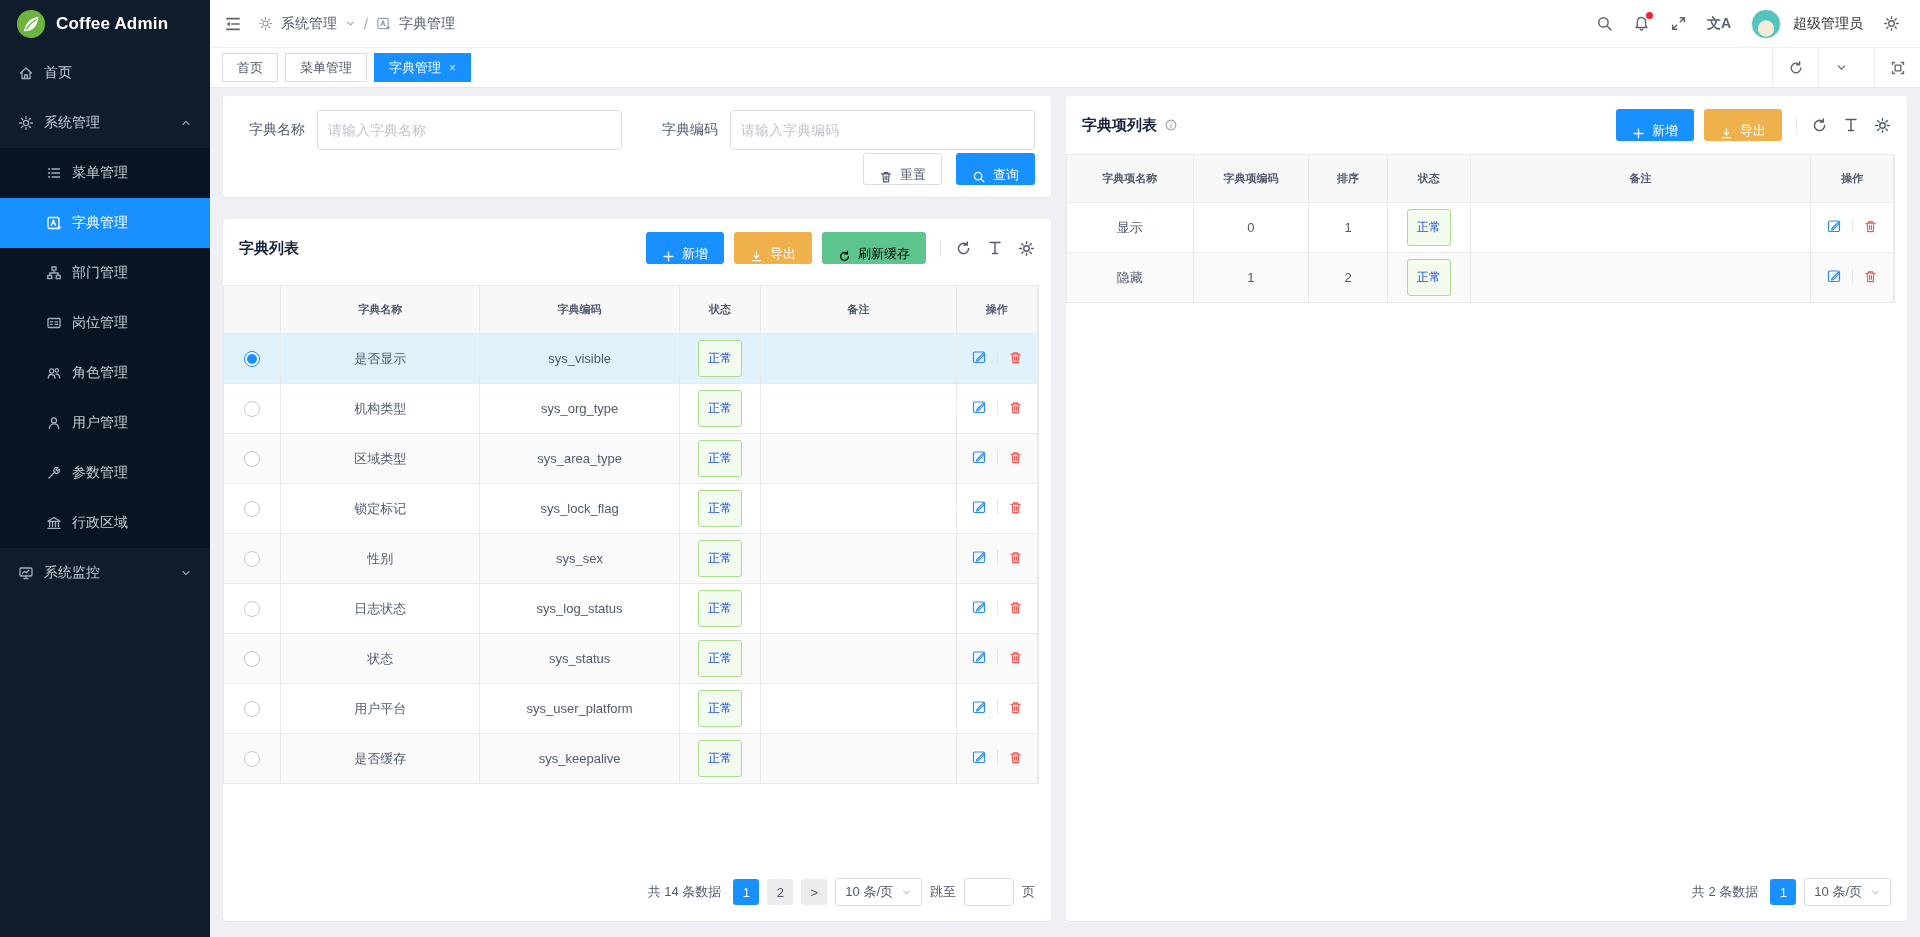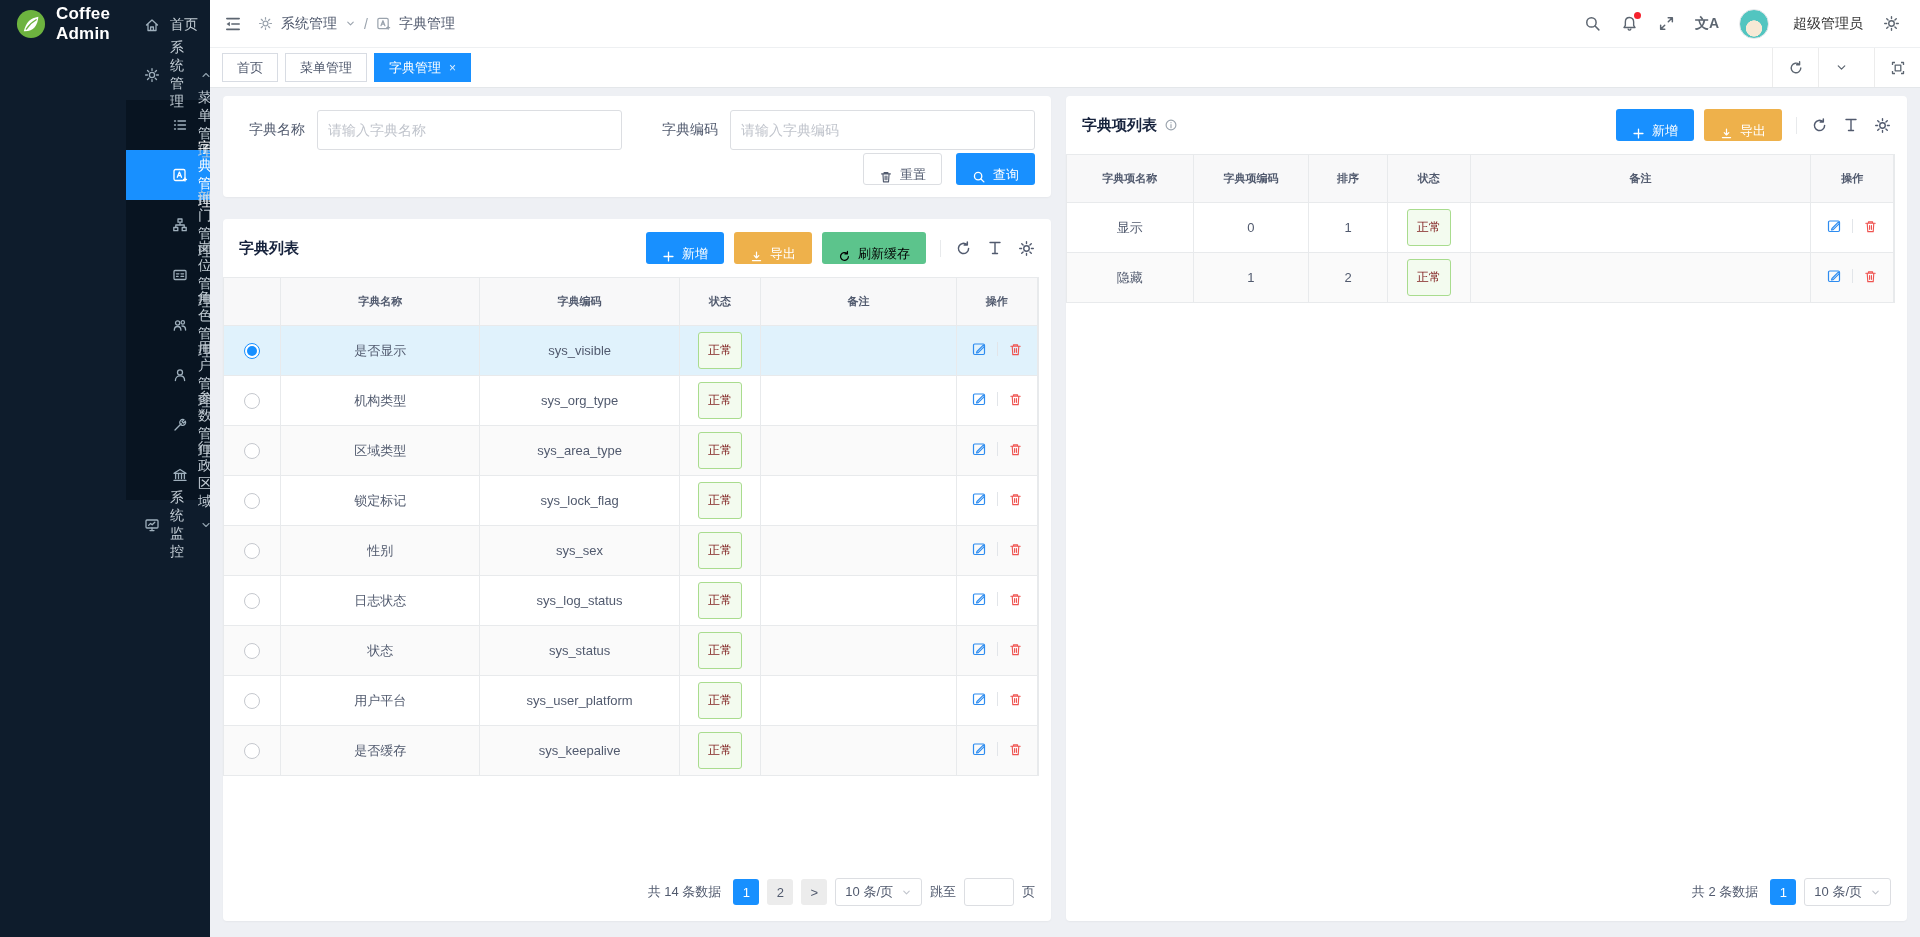--- a/index.html
+++ b/index.html
@@ -1,20 +1,20 @@
 <!DOCTYPE html>
 <html><head>
 <meta charset="utf-8">
 <style>
   * { margin:0; padding:0; box-sizing:border-box; }
   html,body { width:1920px; height:937px; font-family:"Liberation Sans","DejaVu Sans",sans-serif; overflow:hidden; background:#eef0f4; }
   .app { display:flex; width:1920px; height:937px; }
 
   
-  .sidebar { width:210px; flex-shrink:0; background:#0e1c2c; color:#c3cdd5; display:flex; flex-direction:row; }
+  .sidebar { width:210px; flex-shrink:0; background:#0e1c2c; color:#c3cdd5; display:flex; flex-direction:column; }
   .logo { height:48px; display:flex; align-items:center; gap:10px; padding:0 16px; }
   .logo-text { color:#fff; font-weight:bold; font-size:17px; letter-spacing:.2px; }
   .menu { font-size:14px; }
   .menu-item { height:50px; display:flex; align-items:center; gap:10px; padding:0 18px; cursor:pointer; color:#c3cdd5; }
   .menu-item .icon { color:#9fb0bd; }
   .menu-item .chev { margin-left:auto; color:#8fa0ad; }
   .submenu { background:#081421; }
   .submenu .menu-item { padding-left:46px; }
   .menu-item.active { background:#1890ff; color:#fff; }
   .menu-item.active .icon { color:#fff; }
@@ -24,21 +24,21 @@
 
   .topbar { height:48px; background:#fff; display:flex; align-items:center; padding:0 20px 0 14px; gap:16px; border-bottom:1px solid #eef0f2; }
   .topbar .icon, .tabbar .icon { color:#5c6570; }
   .breadcrumb { display:flex; align-items:center; gap:8px; color:#515a6e; font-size:14px; }
   .breadcrumb .crumb-icon { color:#9aa3ad; }
   .crumb-sep { color:#9aa3ad; }
   .topbar-right { margin-left:auto; display:flex; align-items:center; gap:20px; }
   .bell-wrap { position:relative; display:inline-flex; }
   .bell-dot { position:absolute; top:-3px; right:-3px; width:7px; height:7px; border-radius:50%; background:#f5222d; }
   .translate-glyph { font-size:14px; color:#5c6570; font-weight:bold; }
-  .user-chip { display:flex; align-items:center; gap:24px; }
+  .user-chip { display:flex; align-items:center; gap:12px; }
   .avatar { width:30px; height:30px; border-radius:50%; background:radial-gradient(circle at 50% 66%, #f7e9d5 0 34%, #52c5c0 36%); border:1px solid #e4e7ea; }
   .username { font-size:14px; color:#333; }
 
   .tabbar { height:40px; background:#fff; border-bottom:1px solid #e4e7ea; display:flex; align-items:center; }
   .tabs { display:flex; align-items:center; gap:7px; padding-left:12px; }
   .tab { height:29px; padding:0 14px; border:1px solid #d8dce3; background:#fff; color:#515a6e; font-size:13px; display:inline-flex; align-items:center; gap:8px; cursor:pointer; }
   .tab.active { background:#1890ff; border-color:#1890ff; color:#fff; }
   .tab-close { font-size:12px; opacity:.85; }
   .tabbar-right { margin-left:auto; display:flex; align-items:stretch; height:100%; }
   .tabbar-btn { width:46px; display:flex; align-items:center; justify-content:center; border-left:1px solid #ececec; cursor:pointer; }
@@ -58,42 +58,42 @@
   .field input::placeholder { color:#c0c4cc; }
   .btn-row { display:flex; justify-content:flex-end; gap:14px; }
 
   .btn { height:32px; padding:0 15px; border-radius:3px; font-size:13px; display:inline-flex; align-items:flex-end; gap:7px; border:1px solid transparent; cursor:pointer; background:#fff; color:#515a6e; font-family:inherit; }
   .btn-default { border-color:#dcdee2; }
   .btn-primary { background:#1890ff; color:#fff; }
   .btn-warning { background:#eeb14b; color:#fff; }
   .btn-success { background:#5cc48c; color:#000000; }
 
   
-  .list-card { flex:1; min-height:0; display:flex; flex-direction:column; }
+  .list-card { flex:1; min-height:0; display:flex; flex-direction:column;gap:8px; }
   .items-card { flex:1; min-width:0; display:flex; flex-direction:column; }
   .card-head { height:58px; flex-shrink:0; padding:17px 16px; display:flex; align-items:center; }
   .card-title { font-size:15px; color:#17233d; font-weight:bold; display:flex; align-items:center; gap:7px; }
   .card-title .icon { color:#9aa3ad; }
   .head-actions { margin-left:auto; display:flex; align-items:center; gap:10px; }
   .tool-icons { display:flex; align-items:center; gap:15px; color:#515a6e; margin-left:4px; padding-left:14px; border-left:1px solid #e8eaec; }
   .tool-icons .icon { cursor:pointer; }
 
   .table-area { position:relative; }
   table { width:calc(100% - 13px); border-collapse:collapse; table-layout:fixed; font-size:13px; color:#515a6e; }
   th { background:#f8f8f9; height:48px; font-weight:bold; font-size:11px; color:#515a6e; border:1px solid #e8eaec; }
   td { height:50px; border:1px solid #e8eaec; text-align:center; background:#fff; }
   tr.stripe td { background:#fafafa; }
   tr.selected td { background:#e0f2fc; }
   .scroll-gutter { position:absolute; top:0; right:0; bottom:0; width:13px; border-left:1px solid #e8eaec; background:#fff; }
 
   .radio { width:16px; height:16px; border-radius:50%; border:1px solid #c5c8ce; display:inline-block; background:#fff; position:relative; vertical-align:middle; cursor:pointer; }
   .radio.checked { border-color:#1890ff; }
   .radio.checked::after { content:""; position:absolute; left:2px; top:2px; width:10px; height:10px; border-radius:50%; background:#1890ff; }
 
-  .badge { display:inline-block; padding:9px 9px; border:1px solid #a9dc8e; color:#7f1d1d; background:#f3fbef; border-radius:3px; font-size:12px; }
+  .badge { display:inline-block; padding:9px 9px; border:1px solid #a9dc8e; color:#1d4ed8; background:#f3fbef; border-radius:3px; font-size:12px; }
 
   .ops { display:inline-flex; align-items:center; gap:10px; }
   .op-edit { color:#2d8cf0; cursor:pointer; }
   .op-del { color:#ef5350; cursor:pointer; }
   .op-divider { width:1px; height:14px; background:#e2e5e9; }
 
   .spacer { flex:1; }
   .pagination { height:58px; flex-shrink:0; display:flex; align-items:center; justify-content:flex-end; gap:8px; padding:0 16px; font-size:13px; color:#515a6e; }
   .pg-total { margin-right:4px; }
   .pg-page { min-width:26px; height:26px; padding:0 6px; border-radius:3px; background:#ececec; color:#515a6e; display:inline-flex; align-items:center; justify-content:center; cursor:pointer; font-size:13px; }

